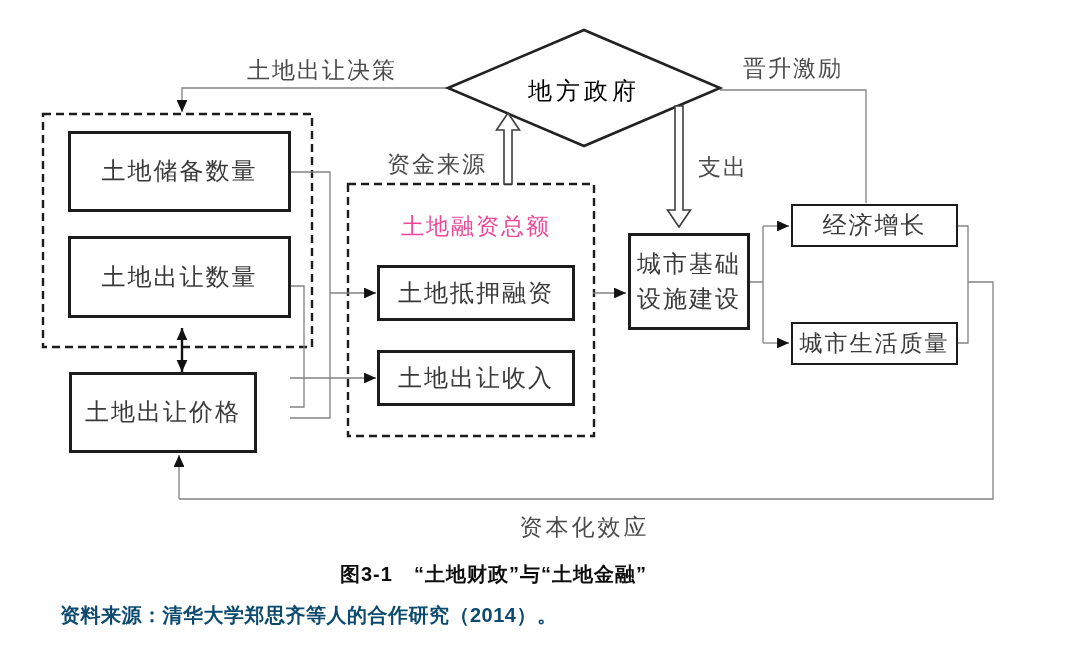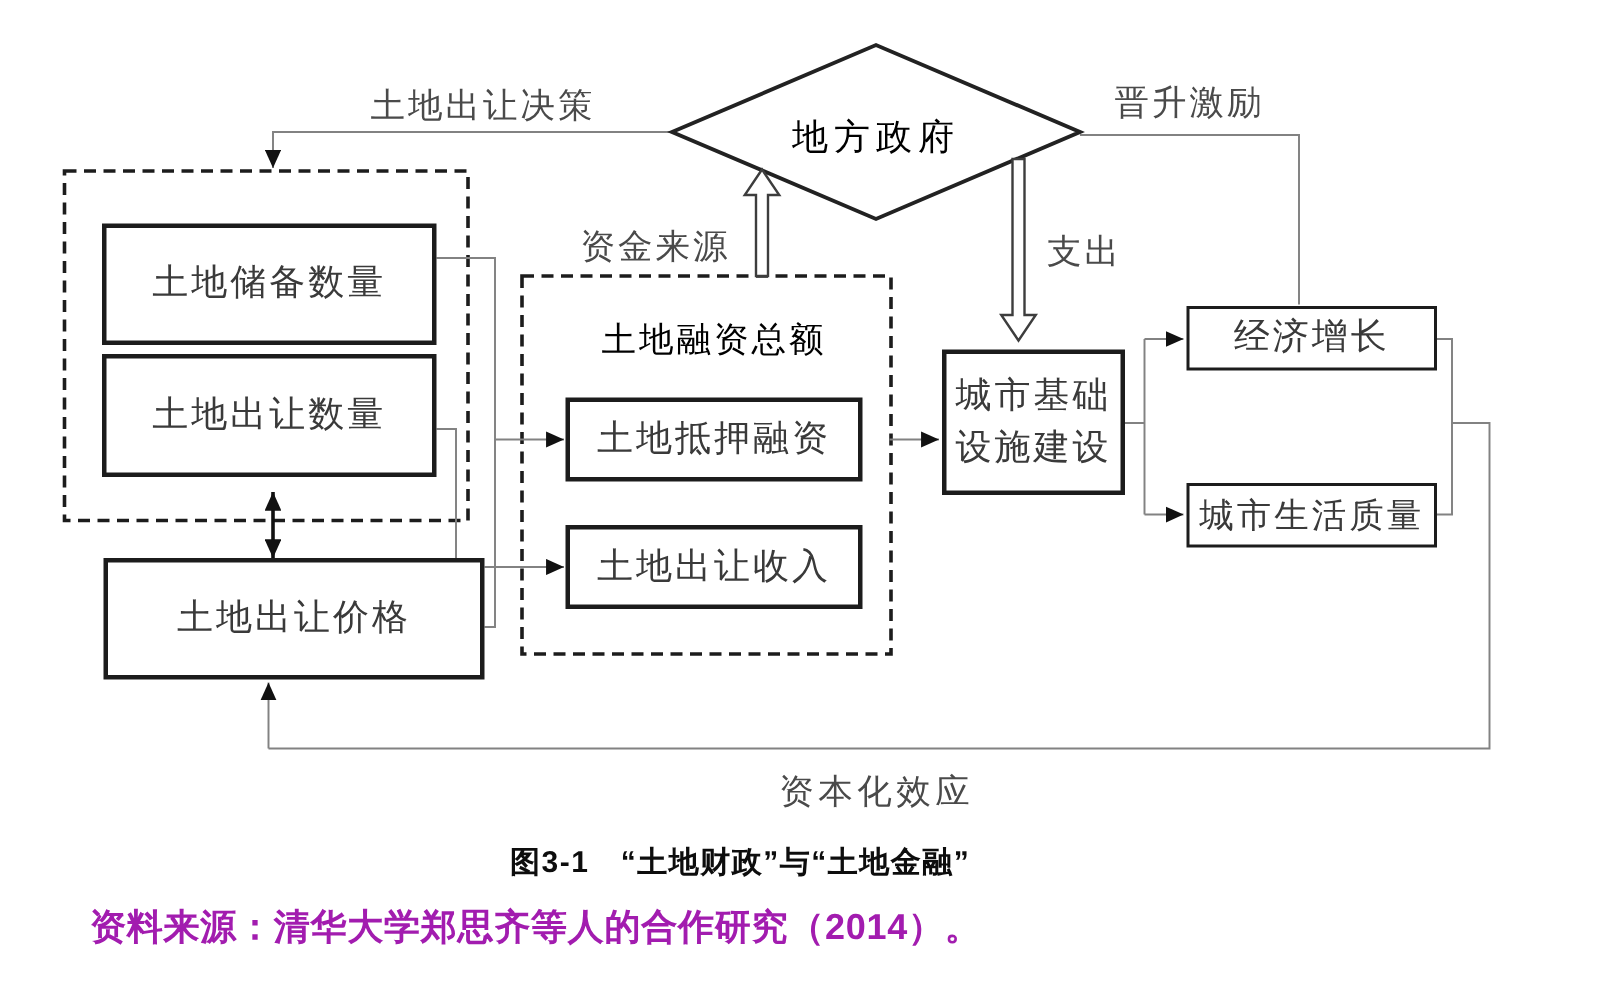--- a/index.html
+++ b/index.html
@@ -10,21 +10,21 @@
   .box{position:absolute;box-sizing:border-box;border:3px solid #1c1c1c;background:#ffffff;
        display:flex;align-items:center;justify-content:center;text-align:center;
        font-size:24px;letter-spacing:2px;color:#3a3a3a;line-height:1.42;}
   .box.thin{border-width:2.5px;}
   .lbl{position:absolute;font-size:23px;letter-spacing:2px;color:#4a4a4a;
        text-align:center;white-space:nowrap;}
   .diamond-label{position:absolute;font-size:24px;letter-spacing:4px;color:#000000;
        text-align:center;white-space:nowrap;}
   .caption{position:absolute;font-size:20px;font-weight:700;color:#0d0d0d;
        letter-spacing:1px;white-space:nowrap;}
-  .source{position:absolute;font-size:24px;font-weight:700;color:#a21caf;
+  .source{position:absolute;font-size:20px;font-weight:700;color:#0c4a6e;
        letter-spacing:0.5px;white-space:nowrap;}
 </style>
 </head>
 <body>
 
 <div id="canvas">
 
   <svg class="wires" viewBox="0 0 1072 656" xmlns="http://www.w3.org/2000/svg">
     <defs>
       <marker id="m1" viewBox="0 0 10 9" refX="10" refY="4.5" markerWidth="9.2" markerHeight="8.3" orient="auto-start-reverse">
@@ -63,25 +63,25 @@
   </svg>
 
   <div class="diamond-label" style="left:504px;top:75px;width:160px;">地方政府</div>
 
   <div class="lbl" style="left:733px;top:53px;width:120px;">晋升激励</div>
   <div class="lbl" style="left:232px;top:55px;width:180px;">土地出让决策</div>
   <div class="lbl" style="left:377px;top:149px;width:120px;">资金来源</div>
   <div class="lbl" style="left:688px;top:152px;width:70px;text-align:center;">支出</div>
   <div class="lbl" style="left:512px;top:512px;width:145px;letter-spacing:3px;">资本化效应</div>
 
-  <div class="box" style="left:68px;top:131px;width:223px;height:81px;margin-top:18px;">土地储备数量</div>
+  <div class="box" style="left:68px;top:131px;width:223px;height:81px;">土地储备数量</div>
   <div class="box" style="left:68px;top:236px;width:223px;height:82px;">土地出让数量</div>
-  <div class="box" style="left:69px;top:372px;width:254px;height:81px;">土地出让价格</div>
+  <div class="box" style="left:69px;top:372px;width:188px;height:81px;">土地出让价格</div>
 
-  <div class="lbl" style="left:400px;top:211px;width:152px;color:#000000;">土地融资总额</div>
+  <div class="lbl" style="left:400px;top:211px;width:152px;color:#ec4899;">土地融资总额</div>
   <div class="box" style="left:377px;top:265px;width:198px;height:56px;">土地抵押融资</div>
   <div class="box" style="left:377px;top:350px;width:198px;height:56px;">土地出让收入</div>
 
   <div class="box" style="left:628px;top:233px;width:122px;height:97px;flex-direction:column;">
     <span>城市基础</span>
     <span>设施建设</span>
   </div>
 
   <div class="box thin" style="left:791px;top:204px;width:167px;height:43px;">经济增长</div>
   <div class="box thin" style="left:791px;top:322px;width:167px;height:43px;font-size:23px;text-align:right;">城市生活质量</div>

